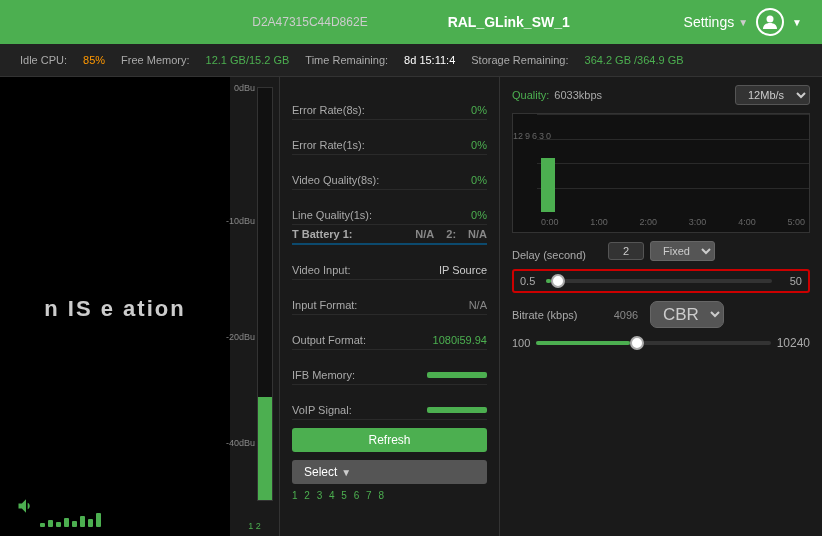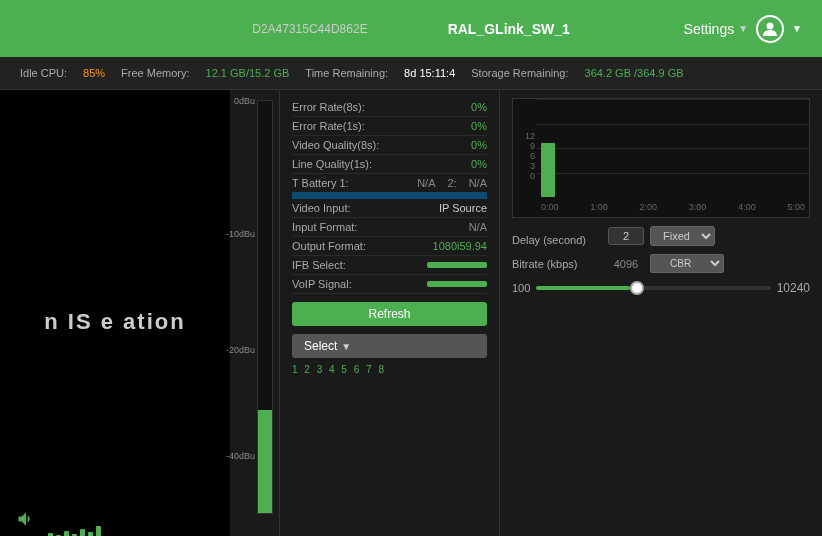--- a/index.html
+++ b/index.html
@@ -9,21 +9,21 @@
       background: #1a1a1a;
       font-family: Arial, sans-serif;
       font-size: 12px;
       color: #ccc;
       overflow: hidden;
     }
 
     
     .header {
       background: #4caf50;
-      height: 57px;
+      height: 44px;
       display: flex;
       align-items: center;
       justify-content: center;
       gap: 80px;
       padding: 0 20px;
     }
     .header-settings-btn {
       color: #fff;
       font-size: 14px;
       cursor: pointer;
@@ -130,20 +130,21 @@
       padding: 8px 12px;
       border-right: 1px solid #333;
       flex-shrink: 0;
     }
     .stats-row {
       display: flex;
       justify-content: space-between;
       align-items: center;
       padding: 3px 0;
       border-bottom: 1px solid #2a2a2a;
+      margin-top: 16px;
     }
     .stats-row:last-child {
       border-bottom: none;
     }
     .stats-key {
       color: #aaa;
       font-size: 11px;
     }
     .stats-val {
       color: #4caf50;
@@ -159,21 +160,22 @@
       display: inline-block;
       height: 6px;
       background: #4caf50;
       border-radius: 1px;
     }
     .battery-row {
       display: flex;
       justify-content: space-between;
       align-items: flex-start;
       padding: 3px 0;
-      border-bottom: 7px solid #0c4a6e;
+      border-bottom: 2px solid #0c4a6e;
+      font-weight: bold;
     }
     .battery-label {
       color: #aaa;
       font-size: 11px;
     }
     .battery-vals {
       display: flex;
       gap: 12px;
       font-size: 11px;
     }
@@ -247,22 +249,21 @@
       position: relative;
       overflow: hidden;
     }
     .chart-y-axis {
       position: absolute;
       left: 0;
       top: 15px;
       bottom: 20px;
       width: 24px;
       display: flex;
-      flex-direction: column;
-      justify-content: center;
+      justify-content: flex-start;
       padding: 2px 0;
     }
     .chart-y-label {
       font-size: 9px;
       color: #666;
       text-align: right;
       padding-right: 2px;
     }
     .chart-area {
       position: absolute;
@@ -394,23 +395,23 @@
     .bitrate-value {
       color: #888;
       font-size: 11px;
       width: 36px;
       text-align: center;
     }
     .cbr-dropdown {
       background: #555;
       border: 1px solid #666;
       color: #ccc;
-      padding: 2px 15px;
-      border-radius: 2px;
-      font-size: 10px;
+      padding: 2px 8px;
+      border-radius: 7px;
+      font-size: 17px;
       cursor: pointer;
     }
     .bitrate-slider-row {
       display: flex;
       align-items: center;
       gap: 6px;
     }
     .bitrate-slider-track {
       flex: 1;
       height: 4px;
@@ -549,39 +550,48 @@
     </div>
     <div class="stats-row">
       <span class="stats-key">Input Format:</span>
       <span class="stats-val na">N/A</span>
     </div>
     <div class="stats-row">
       <span class="stats-key">Output Format:</span>
       <span class="stats-val">1080i59.94</span>
     </div>
     <div class="stats-row">
-      <span class="stats-key">IFB Select:</span>
+      <span class="stats-key">IFB Memory:</span>
       <div style="width:60px;height:6px;background:#4caf50;border-radius:2px;"></div>
     </div>
     <div class="stats-row">
       <span class="stats-key">VoIP Signal:</span>
       <div style="width:60px;height:6px;background:#4caf50;border-radius:2px;"></div>
     </div>
     <div class="stats-buttons">
       <button class="btn-green">Refresh</button>
       <button class="btn-select">
         <span>Select</span>
         <span class="chevron">▼</span>
       </button>
     </div>
     <div class="audio-numbers" style="margin-top:6px;">1 2 3 4 5 6 7 8</div>
   </div>
 
   <div class="right-panel">
 
+    <div class="quality-header">
+      <span class="quality-label">
+        <span>Quality:</span>
+        <span style="color:#aaa;margin-left:2px;">6033kbps</span>
+      </span>
+      <select class="quality-dropdown">
+        <option>12Mb/s</option>
+      </select>
+    </div>
 
     <div class="chart-container">
       <div class="chart-y-axis">
         <span class="chart-y-label">12</span>
         <span class="chart-y-label">9</span>
         <span class="chart-y-label">6</span>
         <span class="chart-y-label">3</span>
         <span class="chart-y-label">0</span>
       </div>
       <div class="chart-area">
@@ -604,20 +614,28 @@
     </div>
 
     <div class="delay-row">
       <span class="delay-label">Delay (second)</span>
       <input class="delay-input" type="text" value="2" style="">
       <select class="delay-dropdown">
         <option>Fixed</option>
       </select>
     </div>
 
+    <div class="delay-slider-row">
+      <span class="delay-slider-min">0.5</span>
+      <div class="slider-track">
+        <div class="slider-fill"></div>
+        <div class="slider-thumb"></div>
+      </div>
+      <span class="delay-slider-max">50</span>
+    </div>
 
     <div class="bitrate-row">
       <span class="bitrate-label">Bitrate (kbps)</span>
       <span class="bitrate-value">4096</span>
       <select class="cbr-dropdown">
         <option>CBR</option>
       </select>
     </div>
 
     <div class="bitrate-slider-row">

